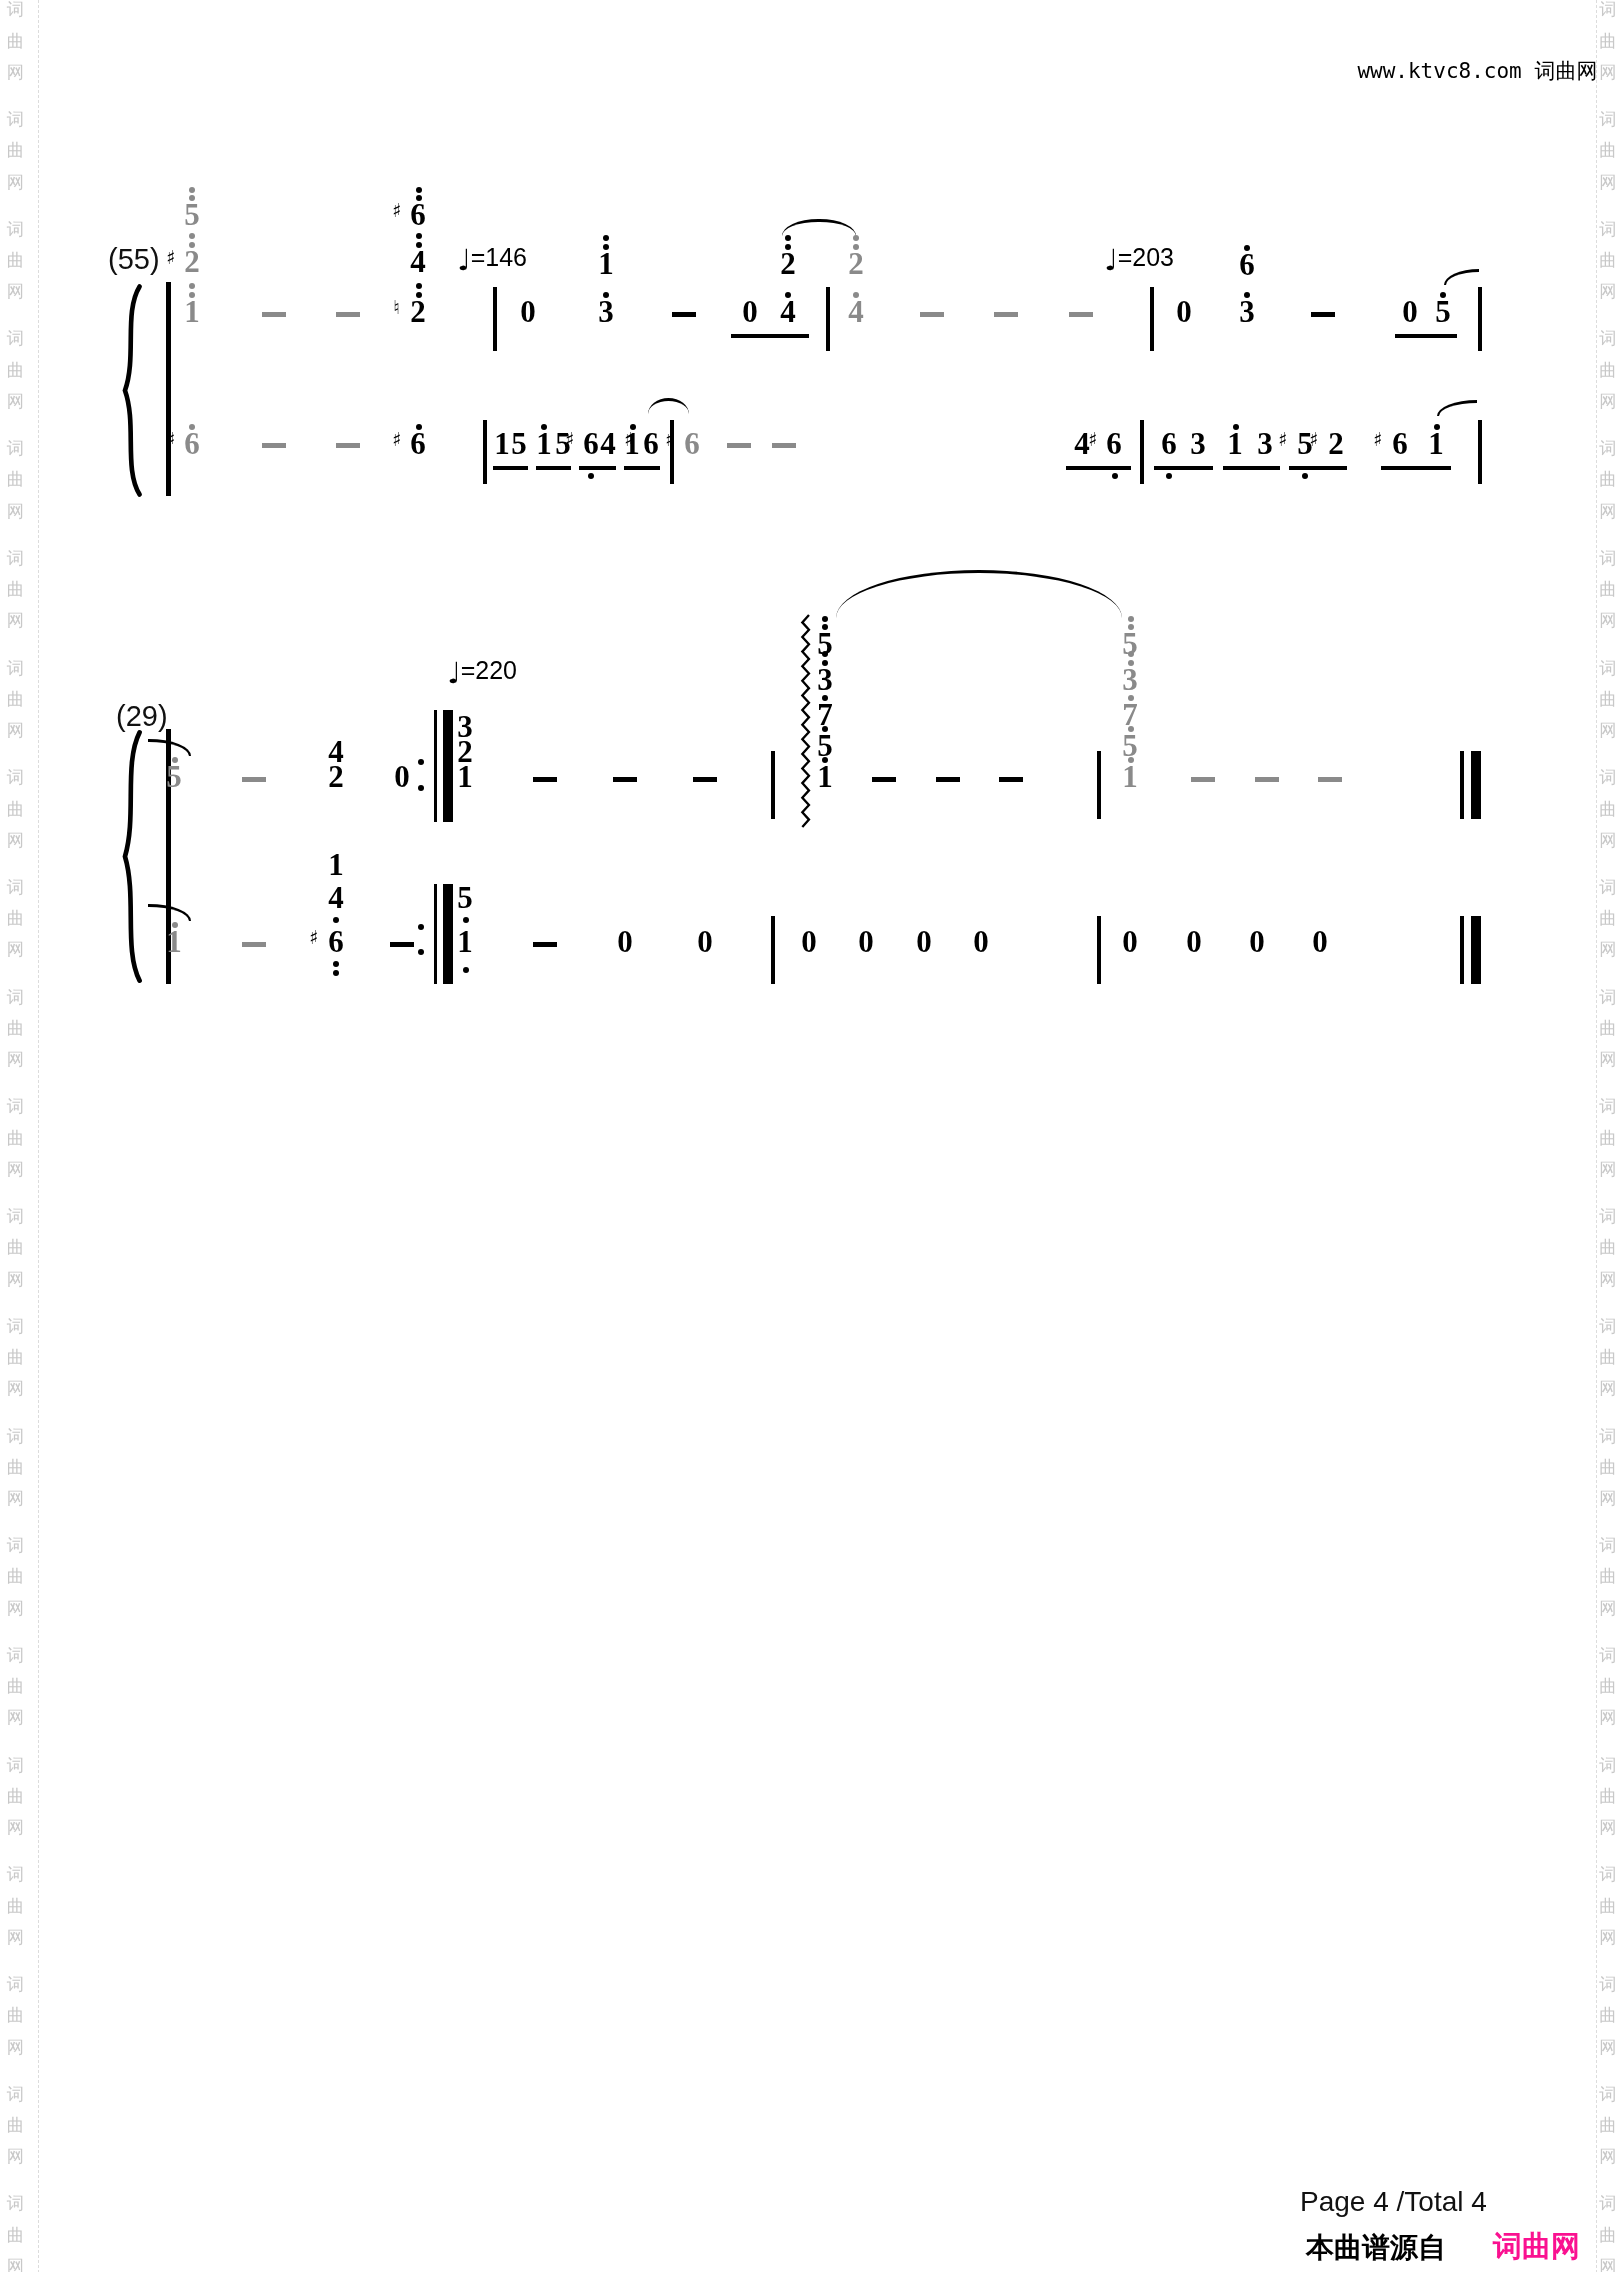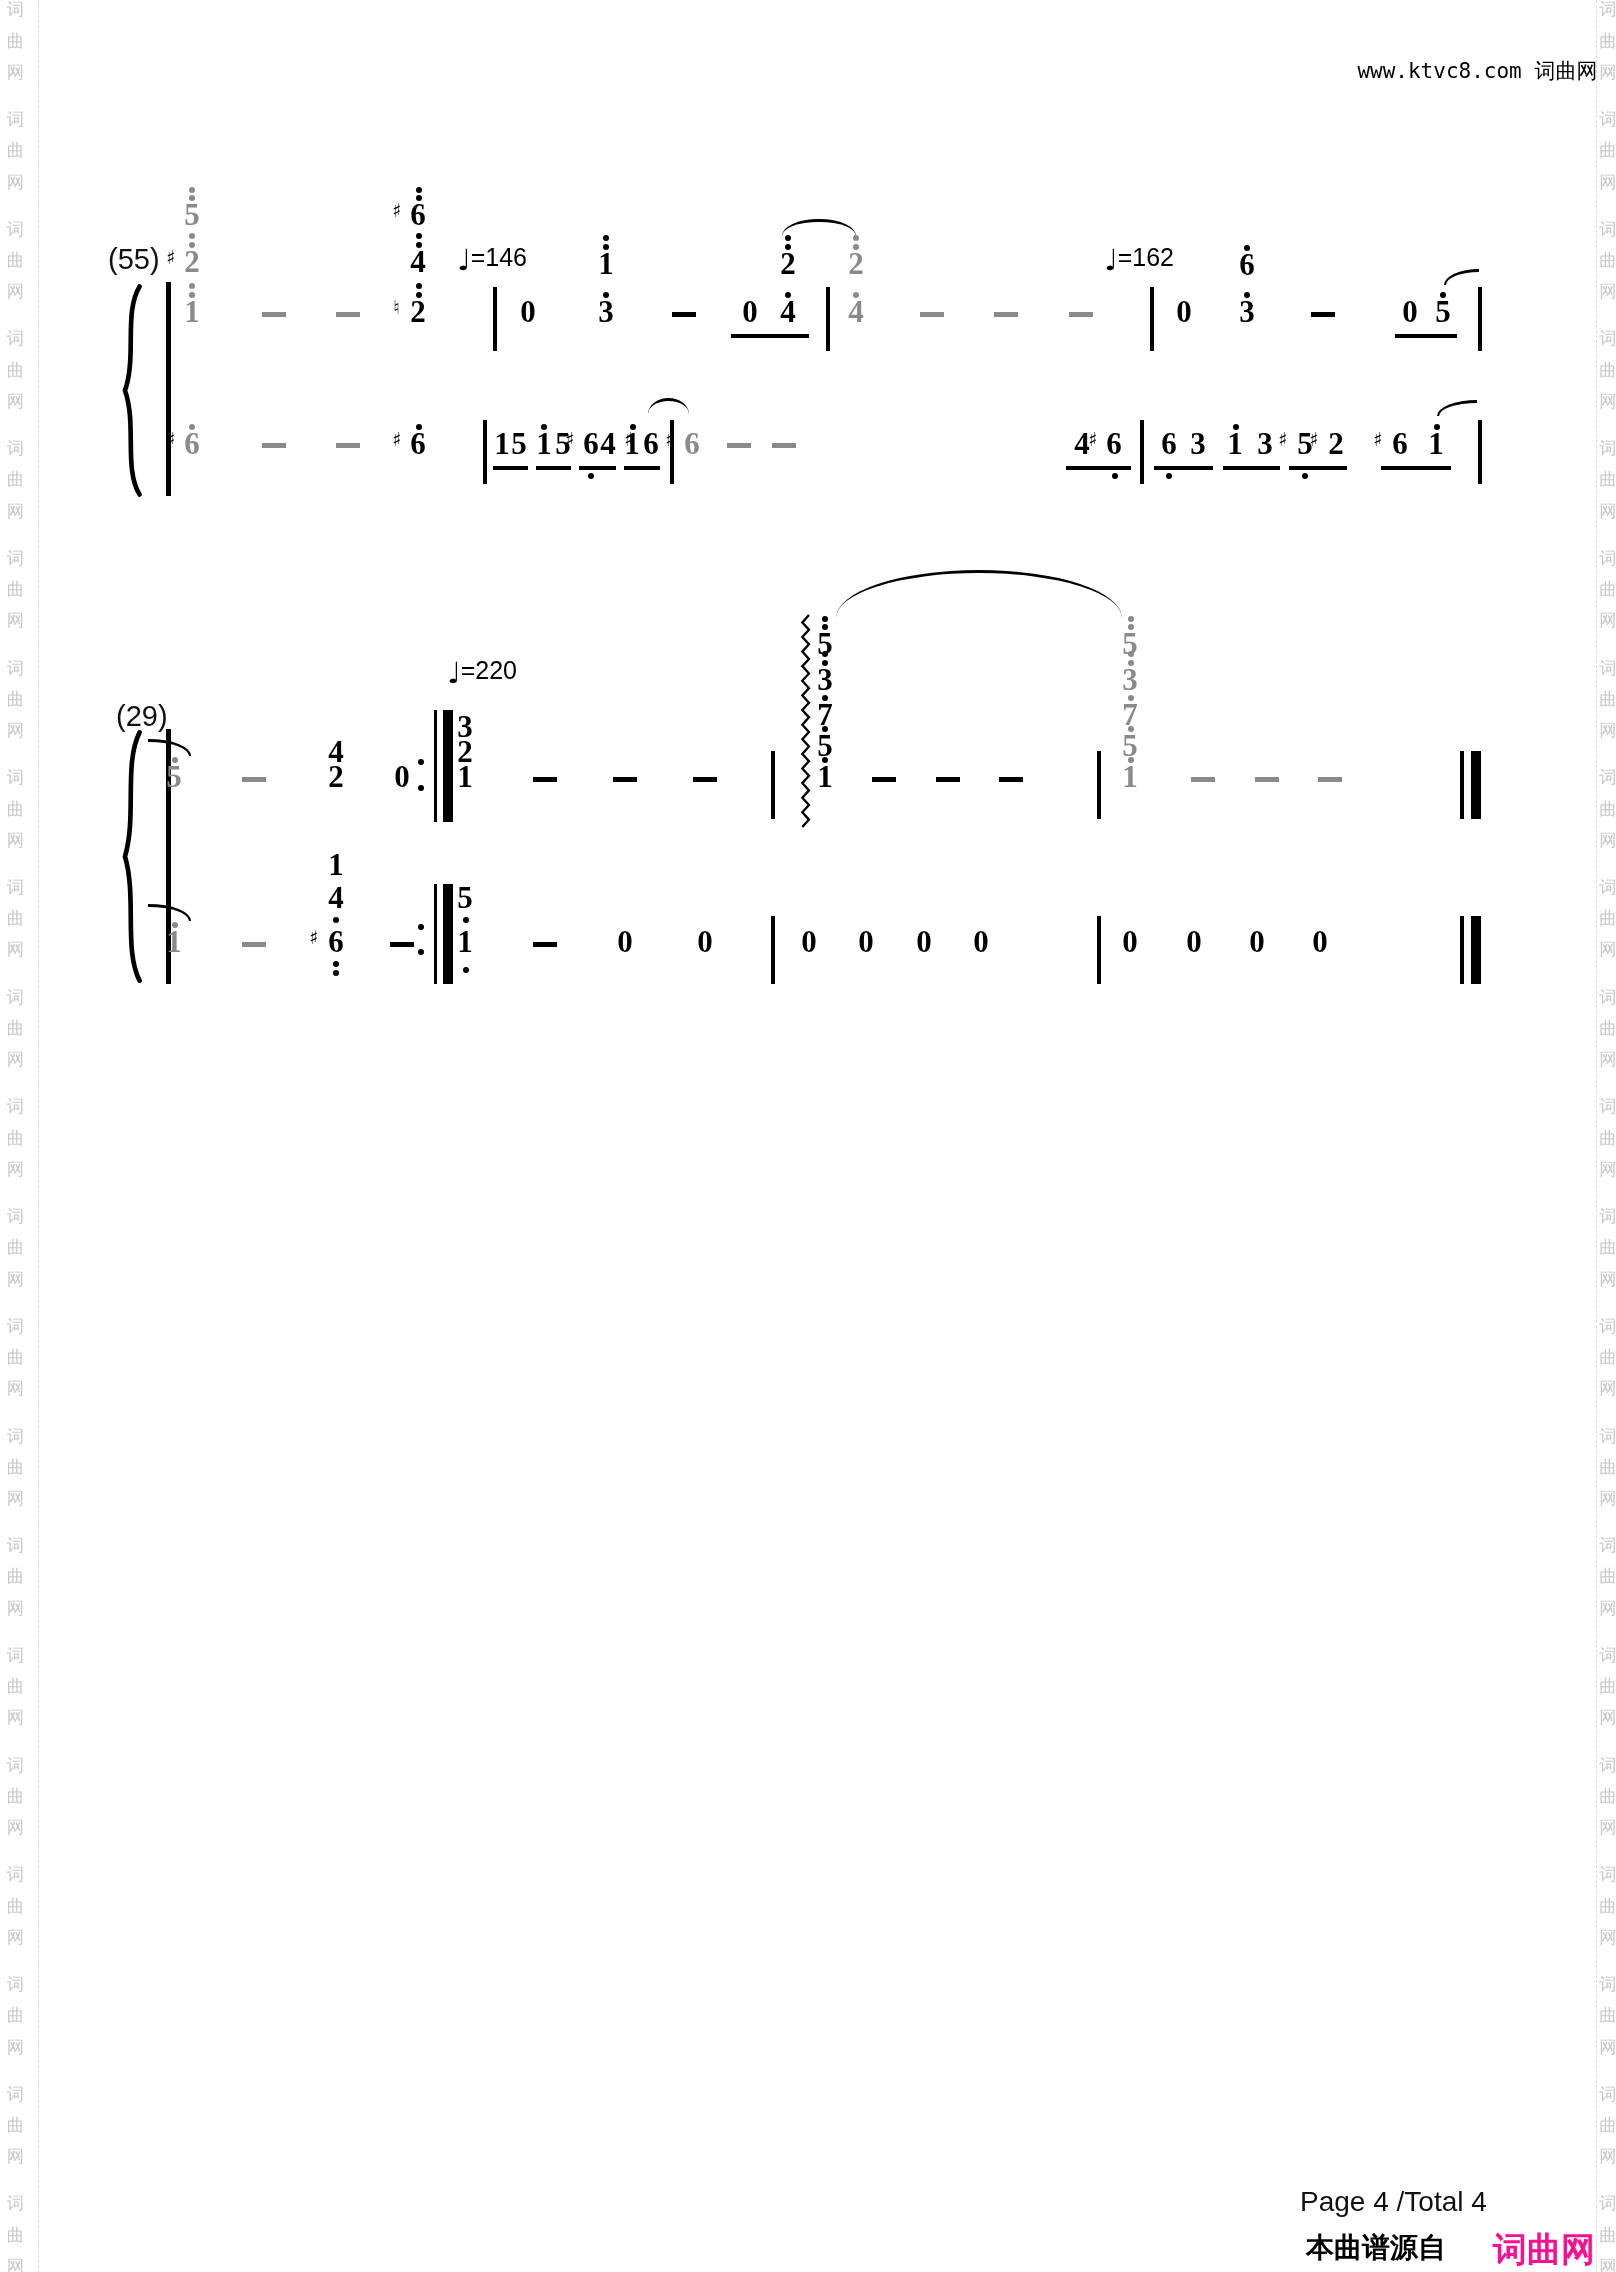--- a/index.html
+++ b/index.html
@@ -30,21 +30,21 @@
              border-top-right-radius:100% 100%;}
   .label{position:absolute;font-family:"Liberation Sans",sans-serif;font-size:29px;color:#111;
          white-space:nowrap;}
   .tempo{position:absolute;white-space:nowrap;color:#000;}
   .tempo .tnote{font-family:"DejaVu Sans",sans-serif;font-size:29px;}
   .tempo .ttext{font-family:"Liberation Sans",sans-serif;font-size:25px;vertical-align:4px;}
   .footer-page{position:absolute;font-family:"Liberation Sans",sans-serif;font-size:28px;color:#111;}
   .footer-src{position:absolute;font-family:"DejaVu Sans",sans-serif;font-weight:700;
               font-size:28px;color:#000;}
   .footer-brand{position:absolute;font-family:"DejaVu Sans",sans-serif;font-weight:700;
-                font-size:34px;color:#fa1190;}
+                font-size:29px;color:#fa1190;}
   svg{position:absolute;overflow:visible;}
 </style>
 </head>
 <body>
 
 <div class="page">
   <div id="wm-left" class="wm-col" style="left: 5.3px;">
       <div class="wm-char" style="top: 1.3px;">词</div>
       <div class="wm-char" style="top: 33px;">曲</div>
       <div class="wm-char" style="top: 64px;">网</div>
@@ -227,21 +227,21 @@
       <div class="arc full" style="left: 782px; top: 219px; width: 74px; height: 17.3px;"></div>
       <div class="bar" style="left: 826px; top: 287px; height: 64px;"></div>
       <div class="digit gray" style="left: 840px; top: 296px;">4</div>
       <div class="ndot graybg" style="left: 853px; top: 292px;"></div>
       <div class="digit gray" style="left: 840px; top: 248px;">2</div>
       <div class="ndot graybg" style="left: 853px; top: 244px;"></div>
       <div class="ndot graybg" style="left: 853px; top: 235px;"></div>
       <div class="dash graybg" style="left: 920px; top: 312px;"></div>
       <div class="dash graybg" style="left: 994px; top: 312px;"></div>
       <div class="dash graybg" style="left: 1069px; top: 312px;"></div>
-      <div class="tempo" style="left: 1104px; top: 243px;"><span class="tnote">♩</span><span class="ttext">=162</span></div>
+      <div class="tempo" style="left: 1104px; top: 243px;"><span class="tnote">♩</span><span class="ttext">=203</span></div>
       <div class="bar" style="left: 1150px; top: 287px; height: 64px;"></div>
       <div class="digit" style="left: 1168px; top: 296px;">0</div>
       <div class="digit" style="left: 1231px; top: 296px;">3</div>
       <div class="ndot" style="left: 1244px; top: 292px;"></div>
       <div class="digit" style="left: 1231px; top: 249px;">6</div>
       <div class="ndot" style="left: 1244px; top: 245px;"></div>
       <div class="dash" style="left: 1311px; top: 312px;"></div>
       <div class="ul" style="left: 1395px; top: 334px; width: 62px;"></div>
       <div class="digit" style="left: 1394px; top: 296px;">0</div>
       <div class="digit" style="left: 1427px; top: 296px;">5</div>

